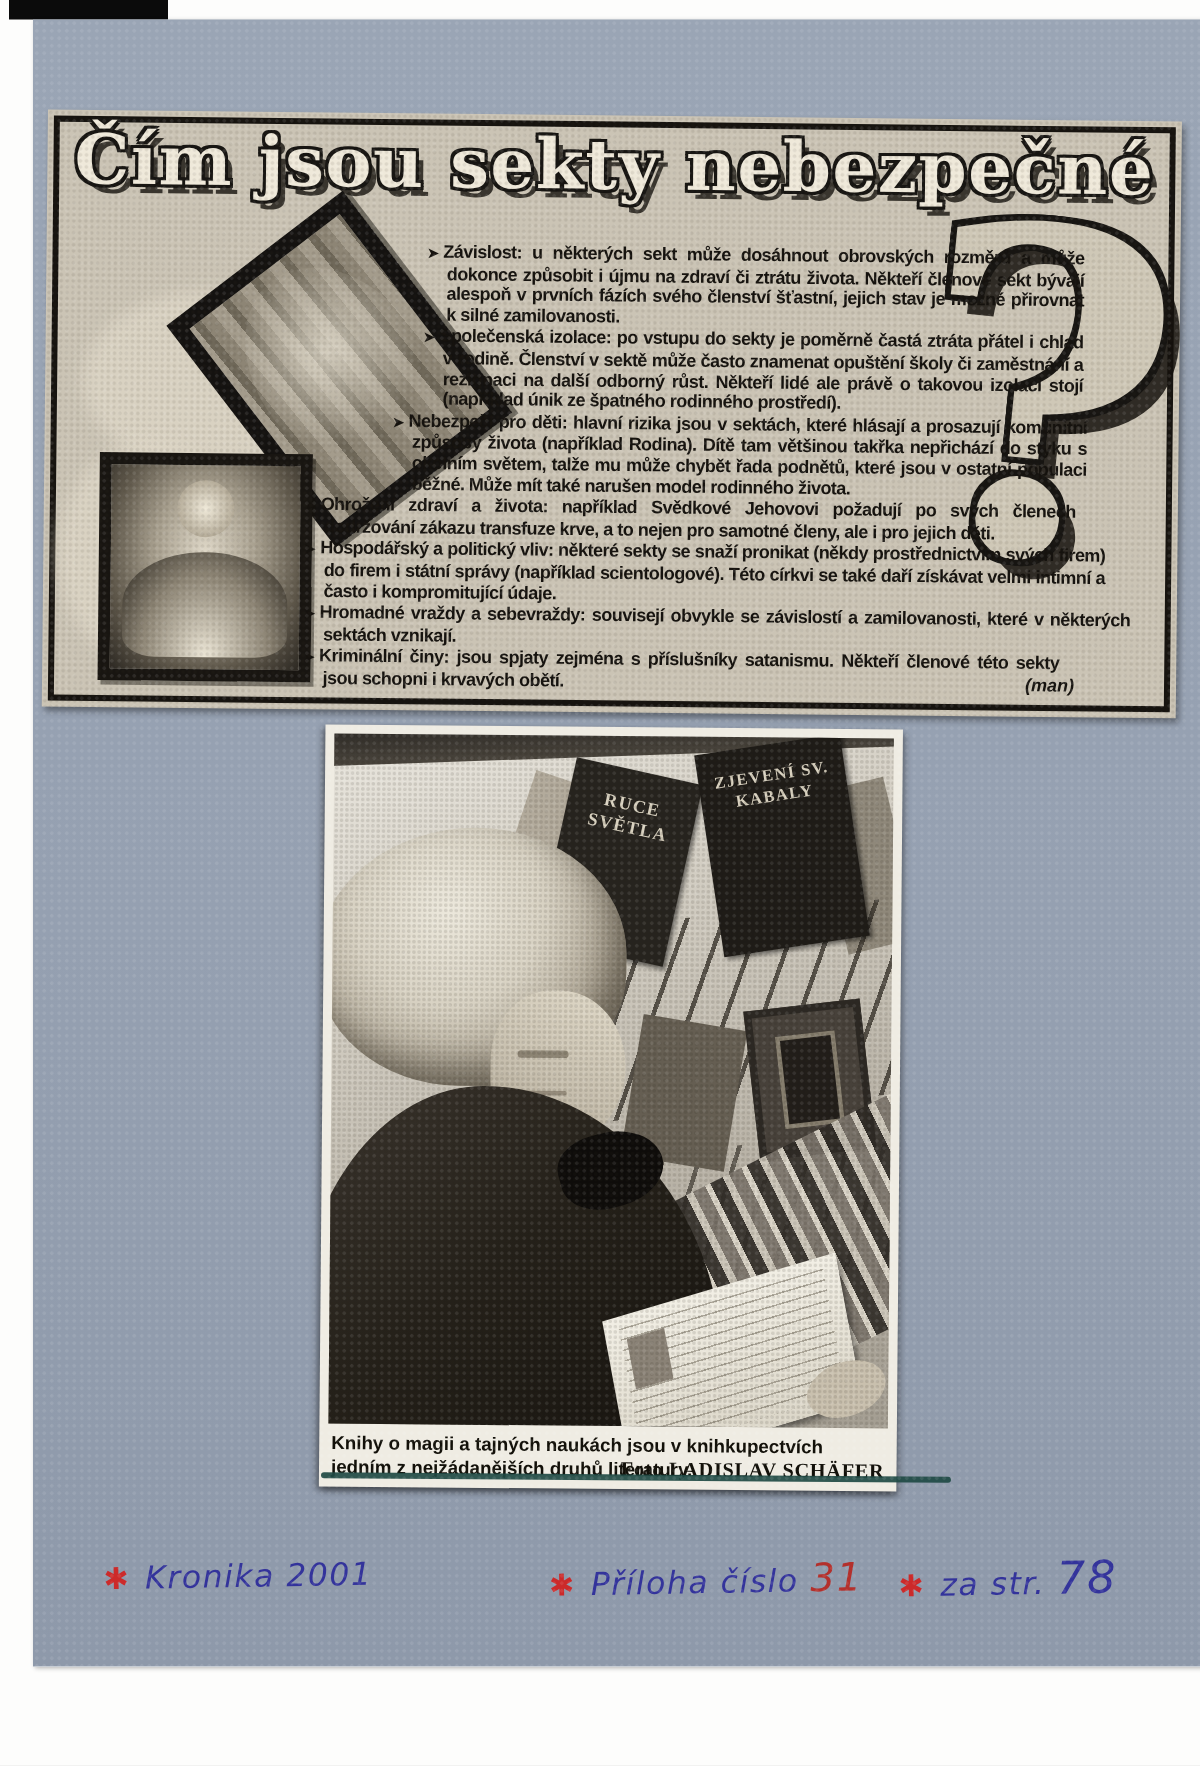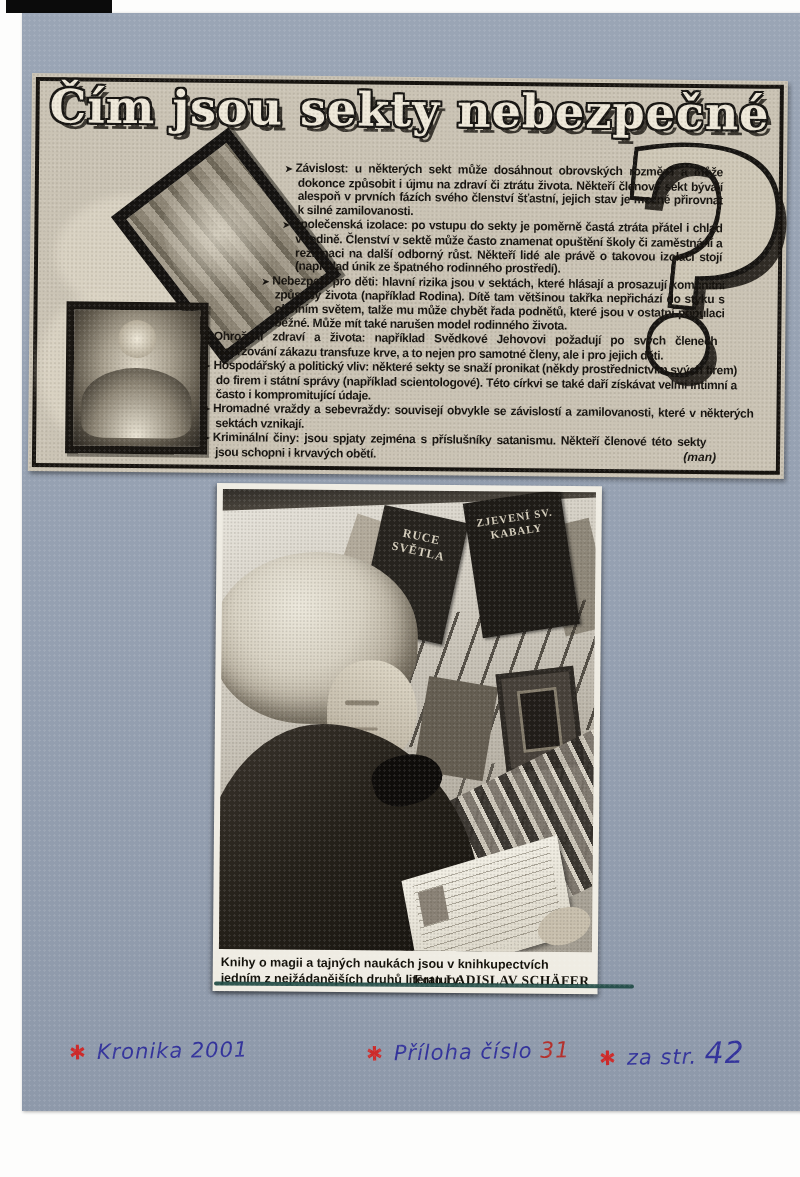--- a/index.html
+++ b/index.html
@@ -126,21 +126,21 @@
         font-weight:bold;font-size:12.5px;line-height:1.3;}
   .credit{position:absolute;right:2px;bottom:4px;font-family:"Liberation Serif",serif;
         font-weight:bold;font-size:13.5px;letter-spacing:.5px;}
 
   
   .green-line{position:absolute;left:192px;top:970px;width:420px;height:4px;
         background:#1f4a44;transform:rotate(.4deg);border-radius:2px;opacity:.92;}
   .note{position:absolute;top:1026px;font-family:"DejaVu Sans",sans-serif;font-style:italic;
         font-size:21px;color:#33339b;letter-spacing:1px;white-space:nowrap;transform:rotate(-1deg);}
   .note .star{color:#cc2a2a;font-style:normal;font-size:20px;margin-right:10px;}
-  .note .num-red{color:#b3302c;font-size:22px;}
+  .note .num-red{color:#b3302c;font-size:26px;}
   .note .num-big{font-size:30px;}
   .n1{left:47px;}
   .n2{left:344px;}
   .n3{left:577px;top:1023px;}
 </style>
 </head>
 <body>
 
 <div class="scan">
   <div class="corner-bar"></div>
@@ -196,16 +196,16 @@
 
     <div class="green-line"></div>
 
     <div class="note n1">
       <span class="star">✱</span><span>Kronika 2001</span>
     </div>
     <div class="note n2">
       <span class="star">✱</span><span>Příloha číslo</span>&nbsp;<span class="num-red">31</span>
     </div>
     <div class="note n3">
-      <span class="star">✱</span><span>za str.</span>&nbsp;<span class="num-big">42</span>
+      <span class="star">✱</span><span>za str.</span>&nbsp;<span class="num-big">78</span>
     </div>
   </div>
 </div>
 
 </body></html>

